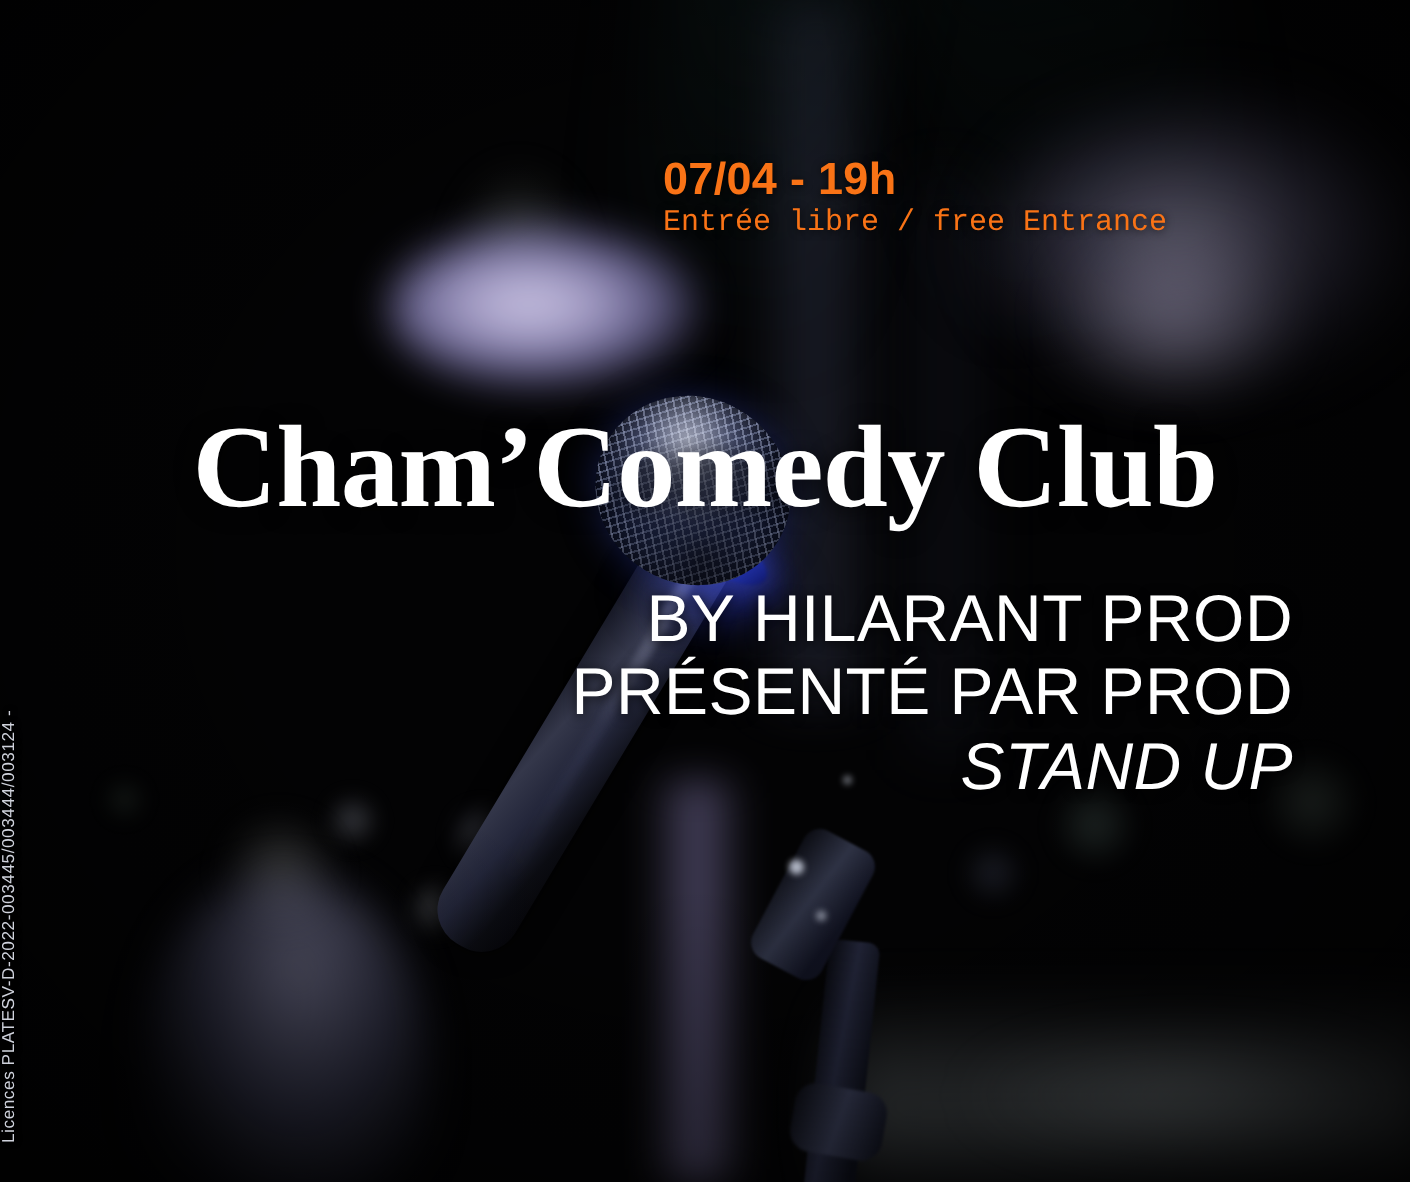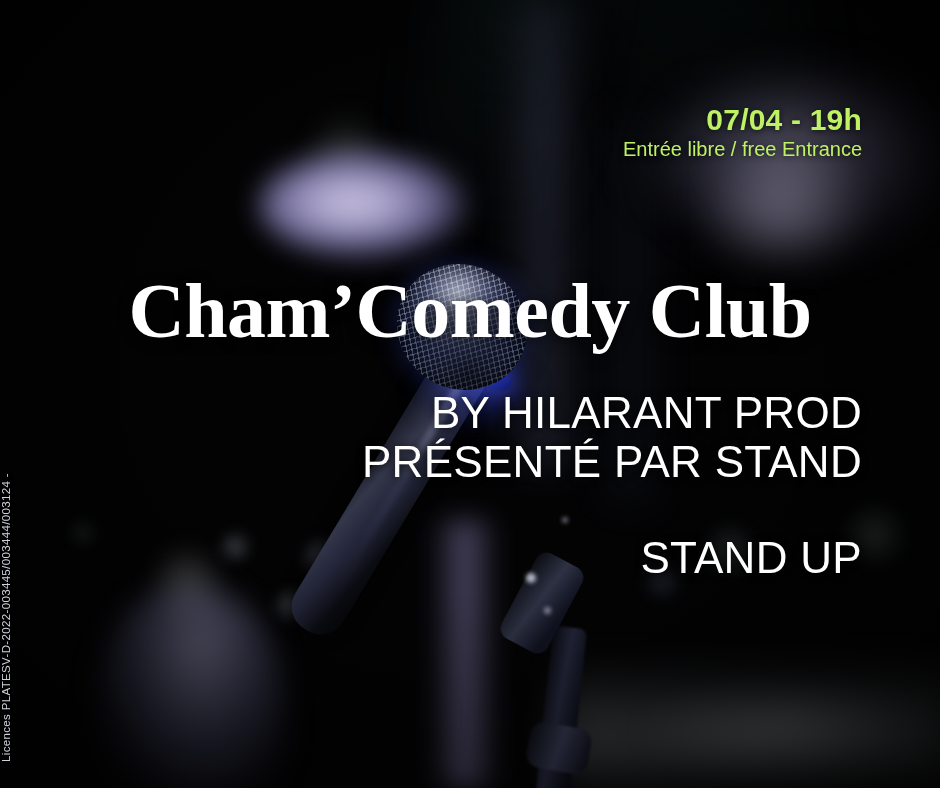--- a/index.html
+++ b/index.html
@@ -115,35 +115,35 @@
   .mic-knob{position:absolute;left:198px;top:470px;width:62px;height:46px;border-radius:14px;
     transform:rotate(10deg);
     background:linear-gradient(100deg,#0a0b11,#32364c 50%,#0d0f19);filter:blur(1px);}
   .mic-spec{position:absolute;border-radius:50%;background:rgba(226,232,248,.75);filter:blur(2px);}
 
   
   .vignette{position:absolute;inset:0;pointer-events:none;
     background:radial-gradient(ellipse at 50% 46%, rgba(0,0,0,0) 38%, rgba(0,0,0,.42) 76%, rgba(0,0,0,.78) 100%);}
 
   
-  .date-block{position:absolute;right:78px;top:104px;width:420px;text-align:right;color:#bef264;}
+  .date-block{position:absolute;right:78px;top:104px;width:420px;text-align:left;color:#f97316;}
   .date-line{font-size:30px;font-weight:bold;letter-spacing:.2px;line-height:1.08;
     text-shadow:0 1px 6px rgba(0,0,0,.75);}
   .info-line{font-size:20px;font-weight:400;line-height:1.32;
-    text-shadow:0 1px 6px rgba(0,0,0,.8);}
+    text-shadow:0 1px 6px rgba(0,0,0,.8);font-family:Liberation Mono, monospace;}
 
   .title{position:absolute;left:0;right:0;top:272px;text-align:center;color:#fff;
     font-family:"Liberation Serif",serif;font-size:78px;font-weight:700;
     letter-spacing:-.5px;line-height:1;
     text-shadow:0 2px 14px rgba(0,0,0,.82);}
 
   .subtitle{position:absolute;right:78px;top:388px;width:520px;text-align:right;color:#fff;}
   .sub-line{font-size:44px;font-weight:400;line-height:1.12;letter-spacing:.3px;
     text-shadow:0 1px 8px rgba(0,0,0,.8);}
-  .sub-line.italic{margin-top:46px;}
+  .sub-line.italic{font-style:italic;}
 
   
   .logo{position:absolute;left:342px;top:633px;display:flex;align-items:flex-start;gap:16px;}
   .logo-mark{position:relative;width:112px;height:92px;}
   .lm-top{position:absolute;top:0;width:34px;height:48px;background:#fff;}
   .lm-tri-l{clip-path:polygon(100% 0, 100% 100%, 0 100%);}
   .lm-tri-r{clip-path:polygon(0 0, 100% 0, 0 100%);}
   .lm-circ{position:absolute;bottom:0;width:38px;height:38px;border-radius:50%;background:#fff;}
   .logo-text{color:#fff;font-size:27px;font-weight:300;line-height:1.18;letter-spacing:.2px;
     text-shadow:0 1px 7px rgba(0,0,0,.7);}
@@ -210,21 +210,21 @@
 
   <div class="date-block">
     <div class="date-line">07/04 - 19h</div>
     <div class="info-line">Entrée libre / free Entrance</div>
   </div>
 
   <div class="title">Cham’Comedy Club</div>
 
   <div class="subtitle">
     <div class="sub-line">BY HILARANT PROD</div>
-    <div class="sub-line">PRÉSENTÉ PAR STAND</div>
+    <div class="sub-line">PRÉSENTÉ PAR PROD</div>
     <div class="sub-line italic">STAND UP</div>
   </div>
 
 
   <div class="licences-wrap">
     <div class="licences">Licences PLATESV-D-2022-003445/003444/003124 -</div>
   </div>
 
 </div>
 

